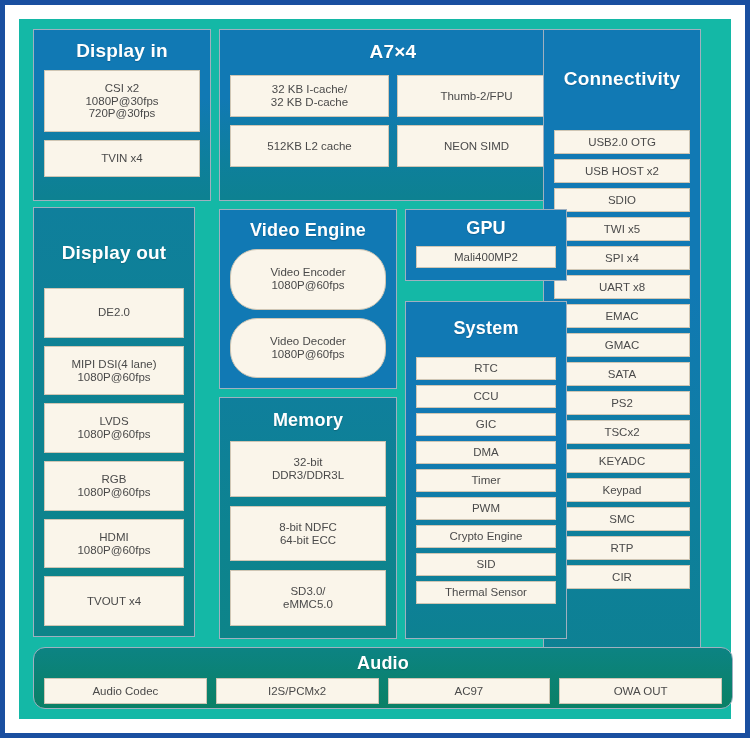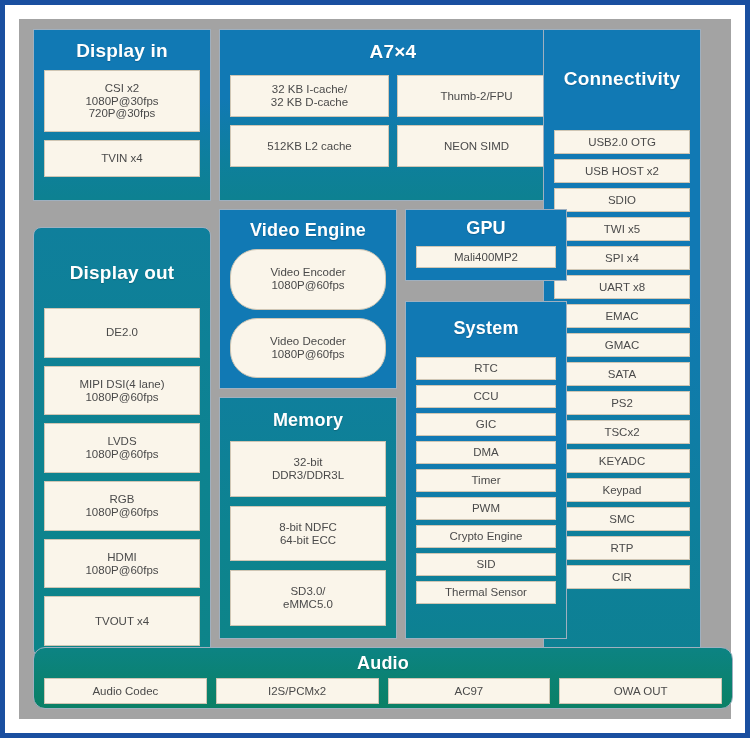--- a/index.html
+++ b/index.html
@@ -19,21 +19,21 @@
     background: #ffffff;
     border: 5px solid #1a4fa0;
     overflow: hidden;
   }
   #canvas {
     position: absolute;
     left: 14px;
     top: 14px;
     width: 712px;
     height: 700px;
-    background: #a3a3a3;
+    background: #14b8a6;
     box-sizing: border-box;
   }
 
   
   .block {
     position: absolute;
     box-sizing: border-box;
     border: 1px solid #9fb0c0;
     padding: 0;
     display: flex;
@@ -113,21 +113,21 @@
   }
   #blk-connectivity .block-title { font-size: 19px; padding: 38px 0 0; }
   #blk-connectivity .block-body {
     padding: 40px 10px 10px;
     gap: 5px;
   }
   #blk-connectivity .cell { height: 24px; flex: 0 0 24px; }
 
   
   #blk-display-out {
-    left: 14px; top: 208px; width: 178px; height: 430px; border-radius: 8px;
+    left: 14px; top: 188px; width: 162px; height: 430px;
   }
   #blk-display-out .block-title { font-size: 19px; padding: 34px 0 0; }
   #blk-display-out .block-body { padding: 24px 10px 10px; gap: 8px; }
   #blk-display-out .cell { flex: 1 1 0; }
 
   
   #blk-video {
     left: 200px; top: 190px; width: 178px; height: 180px;
   }
   #blk-video .block-title { font-size: 18px; padding: 10px 0 8px; }

